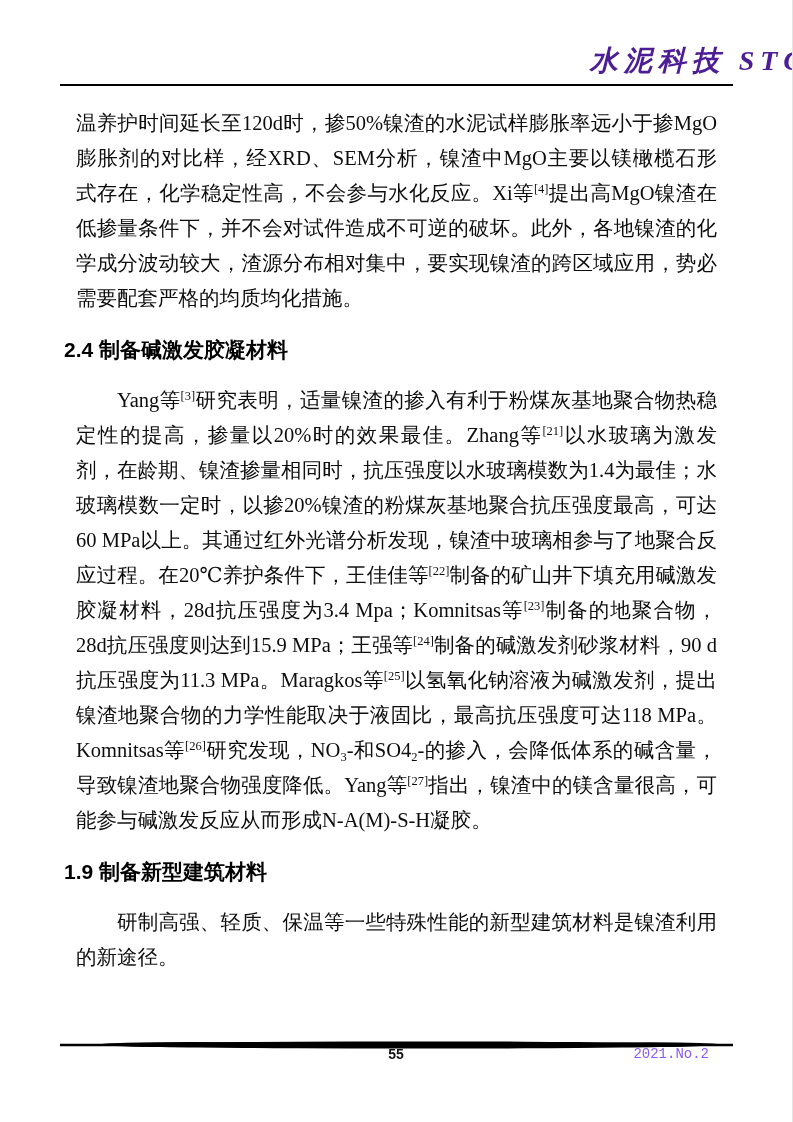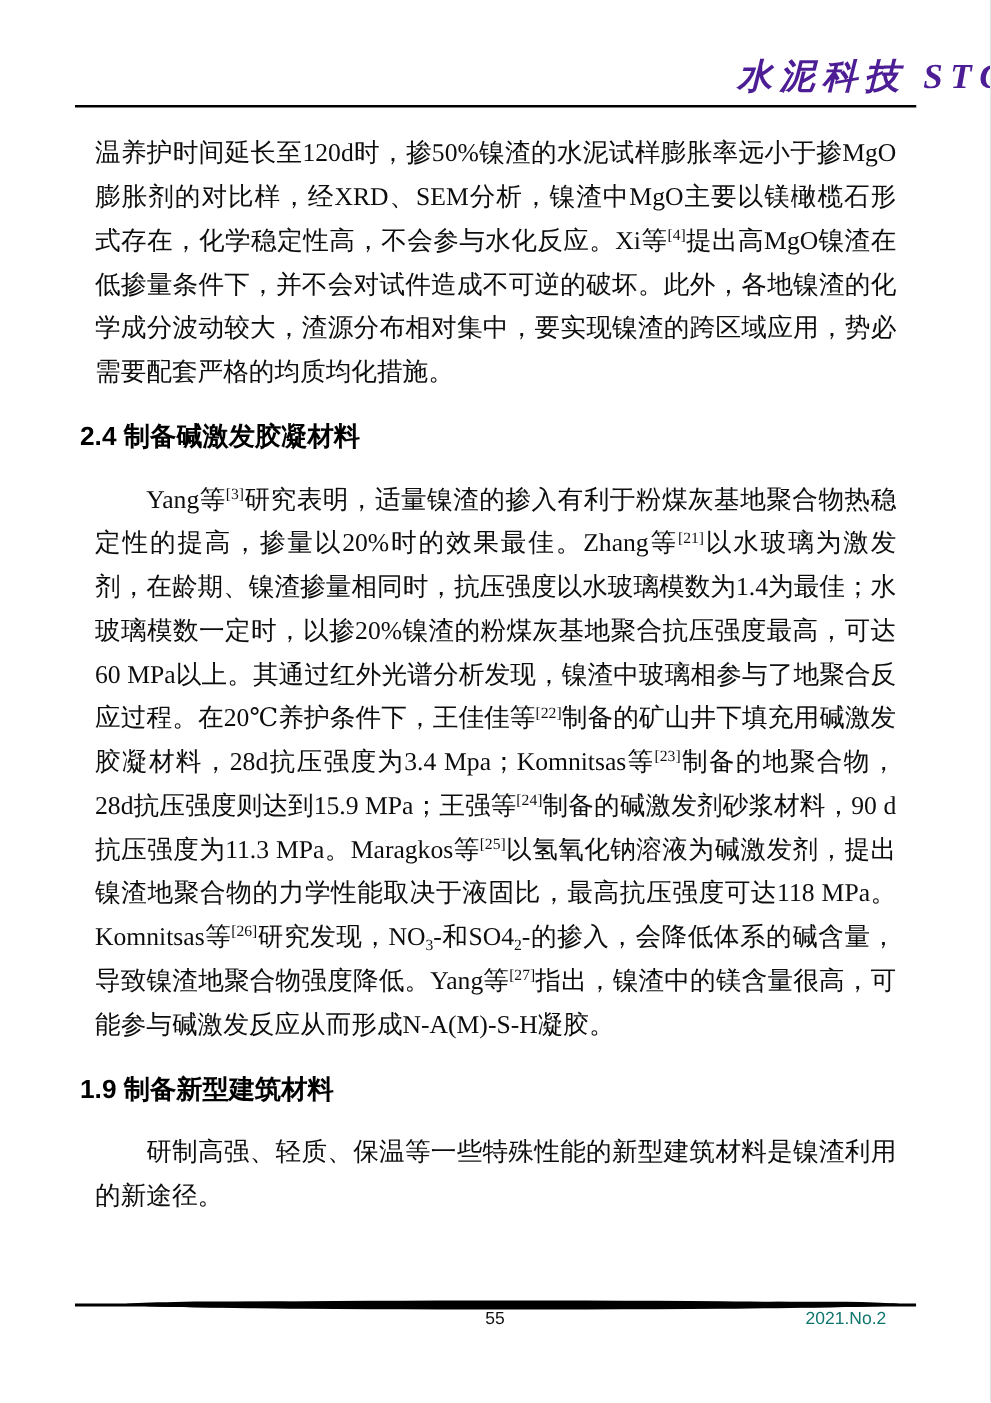--- a/index.html
+++ b/index.html
@@ -80,28 +80,29 @@
   }
   .footer-page {
     position: absolute;
     top: 1046px;
     left: 0;
     width: 100%;
     text-align: center;
     font-family: "Liberation Sans", "DejaVu Sans", sans-serif;
     font-size: 14px;
     color: #111;
+    font-weight: bold;
   }
   .footer-issue {
     position: absolute;
     top: 1046px;
     right: 83px;
-    font-family: Liberation Sans, sans-serif;
+    font-family: Liberation Mono, monospace;
     font-size: 14px;
-    color: #0f766e;
+    color: #8b5cf6;
   }
 </style>
 </head>
 <body>
 
 <div class="page">
 
   <div class="header-title">水泥科技 STC</div>
 
   <div class="header-rule"></div>

